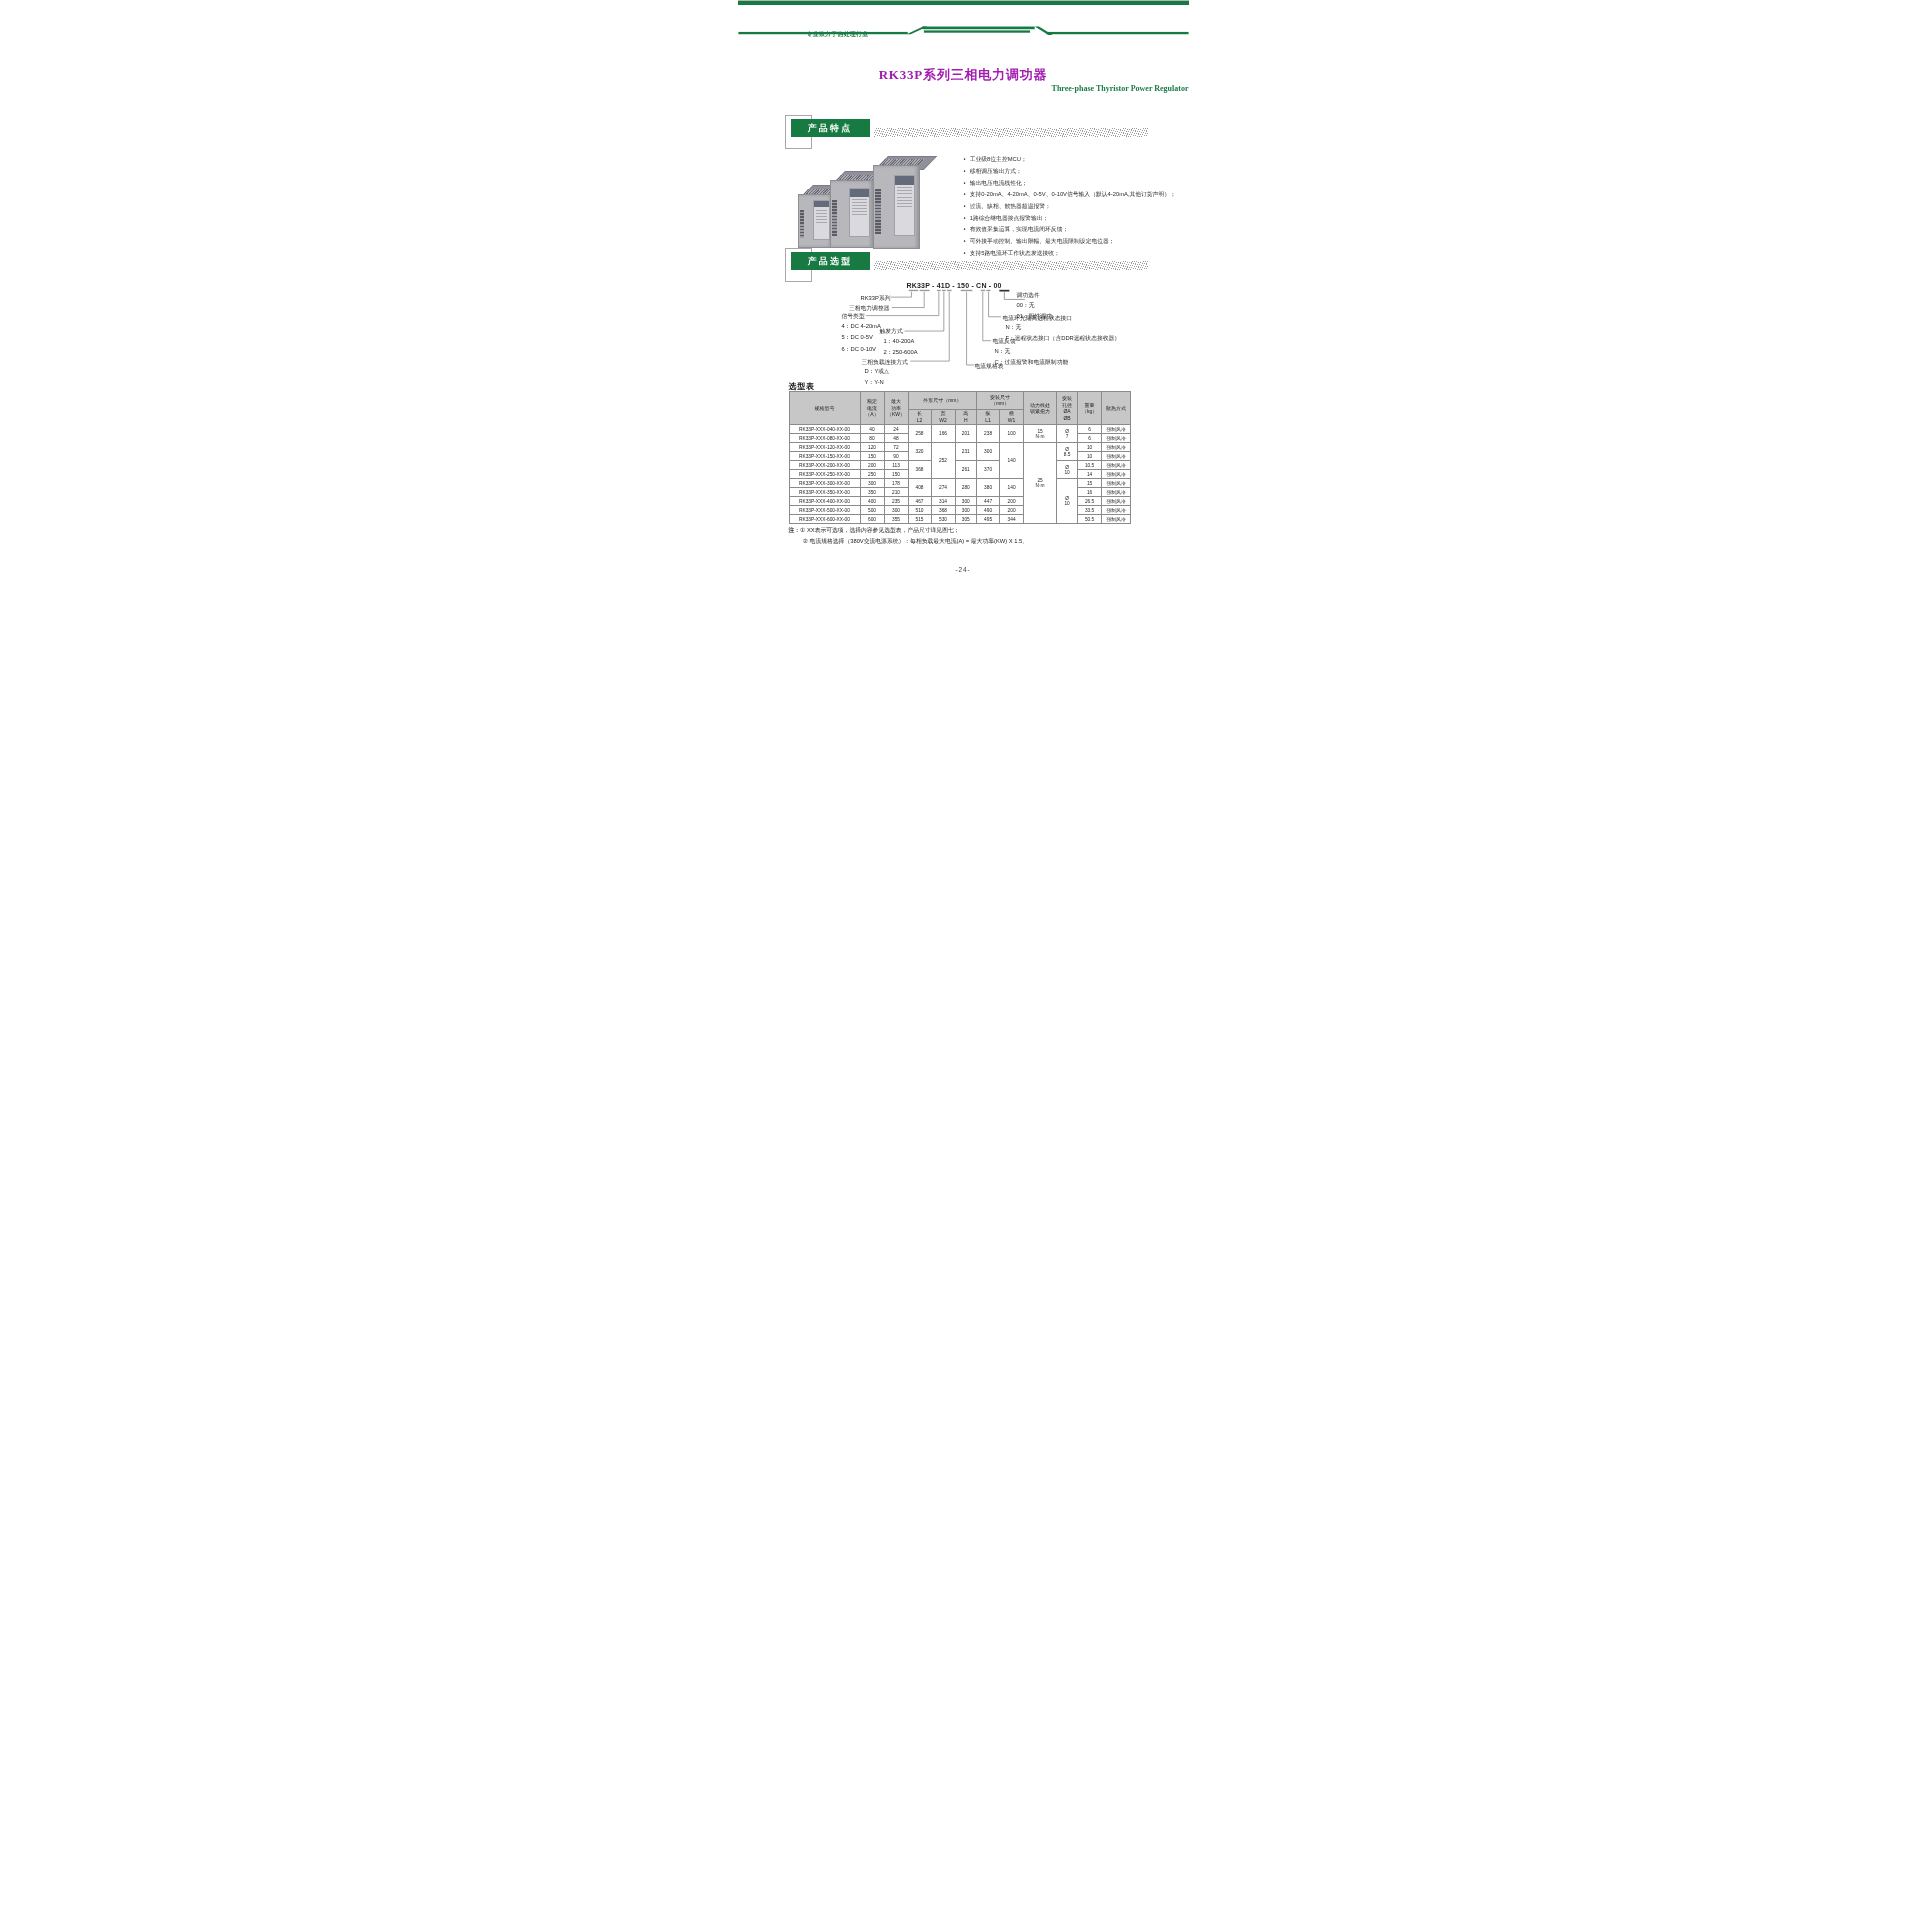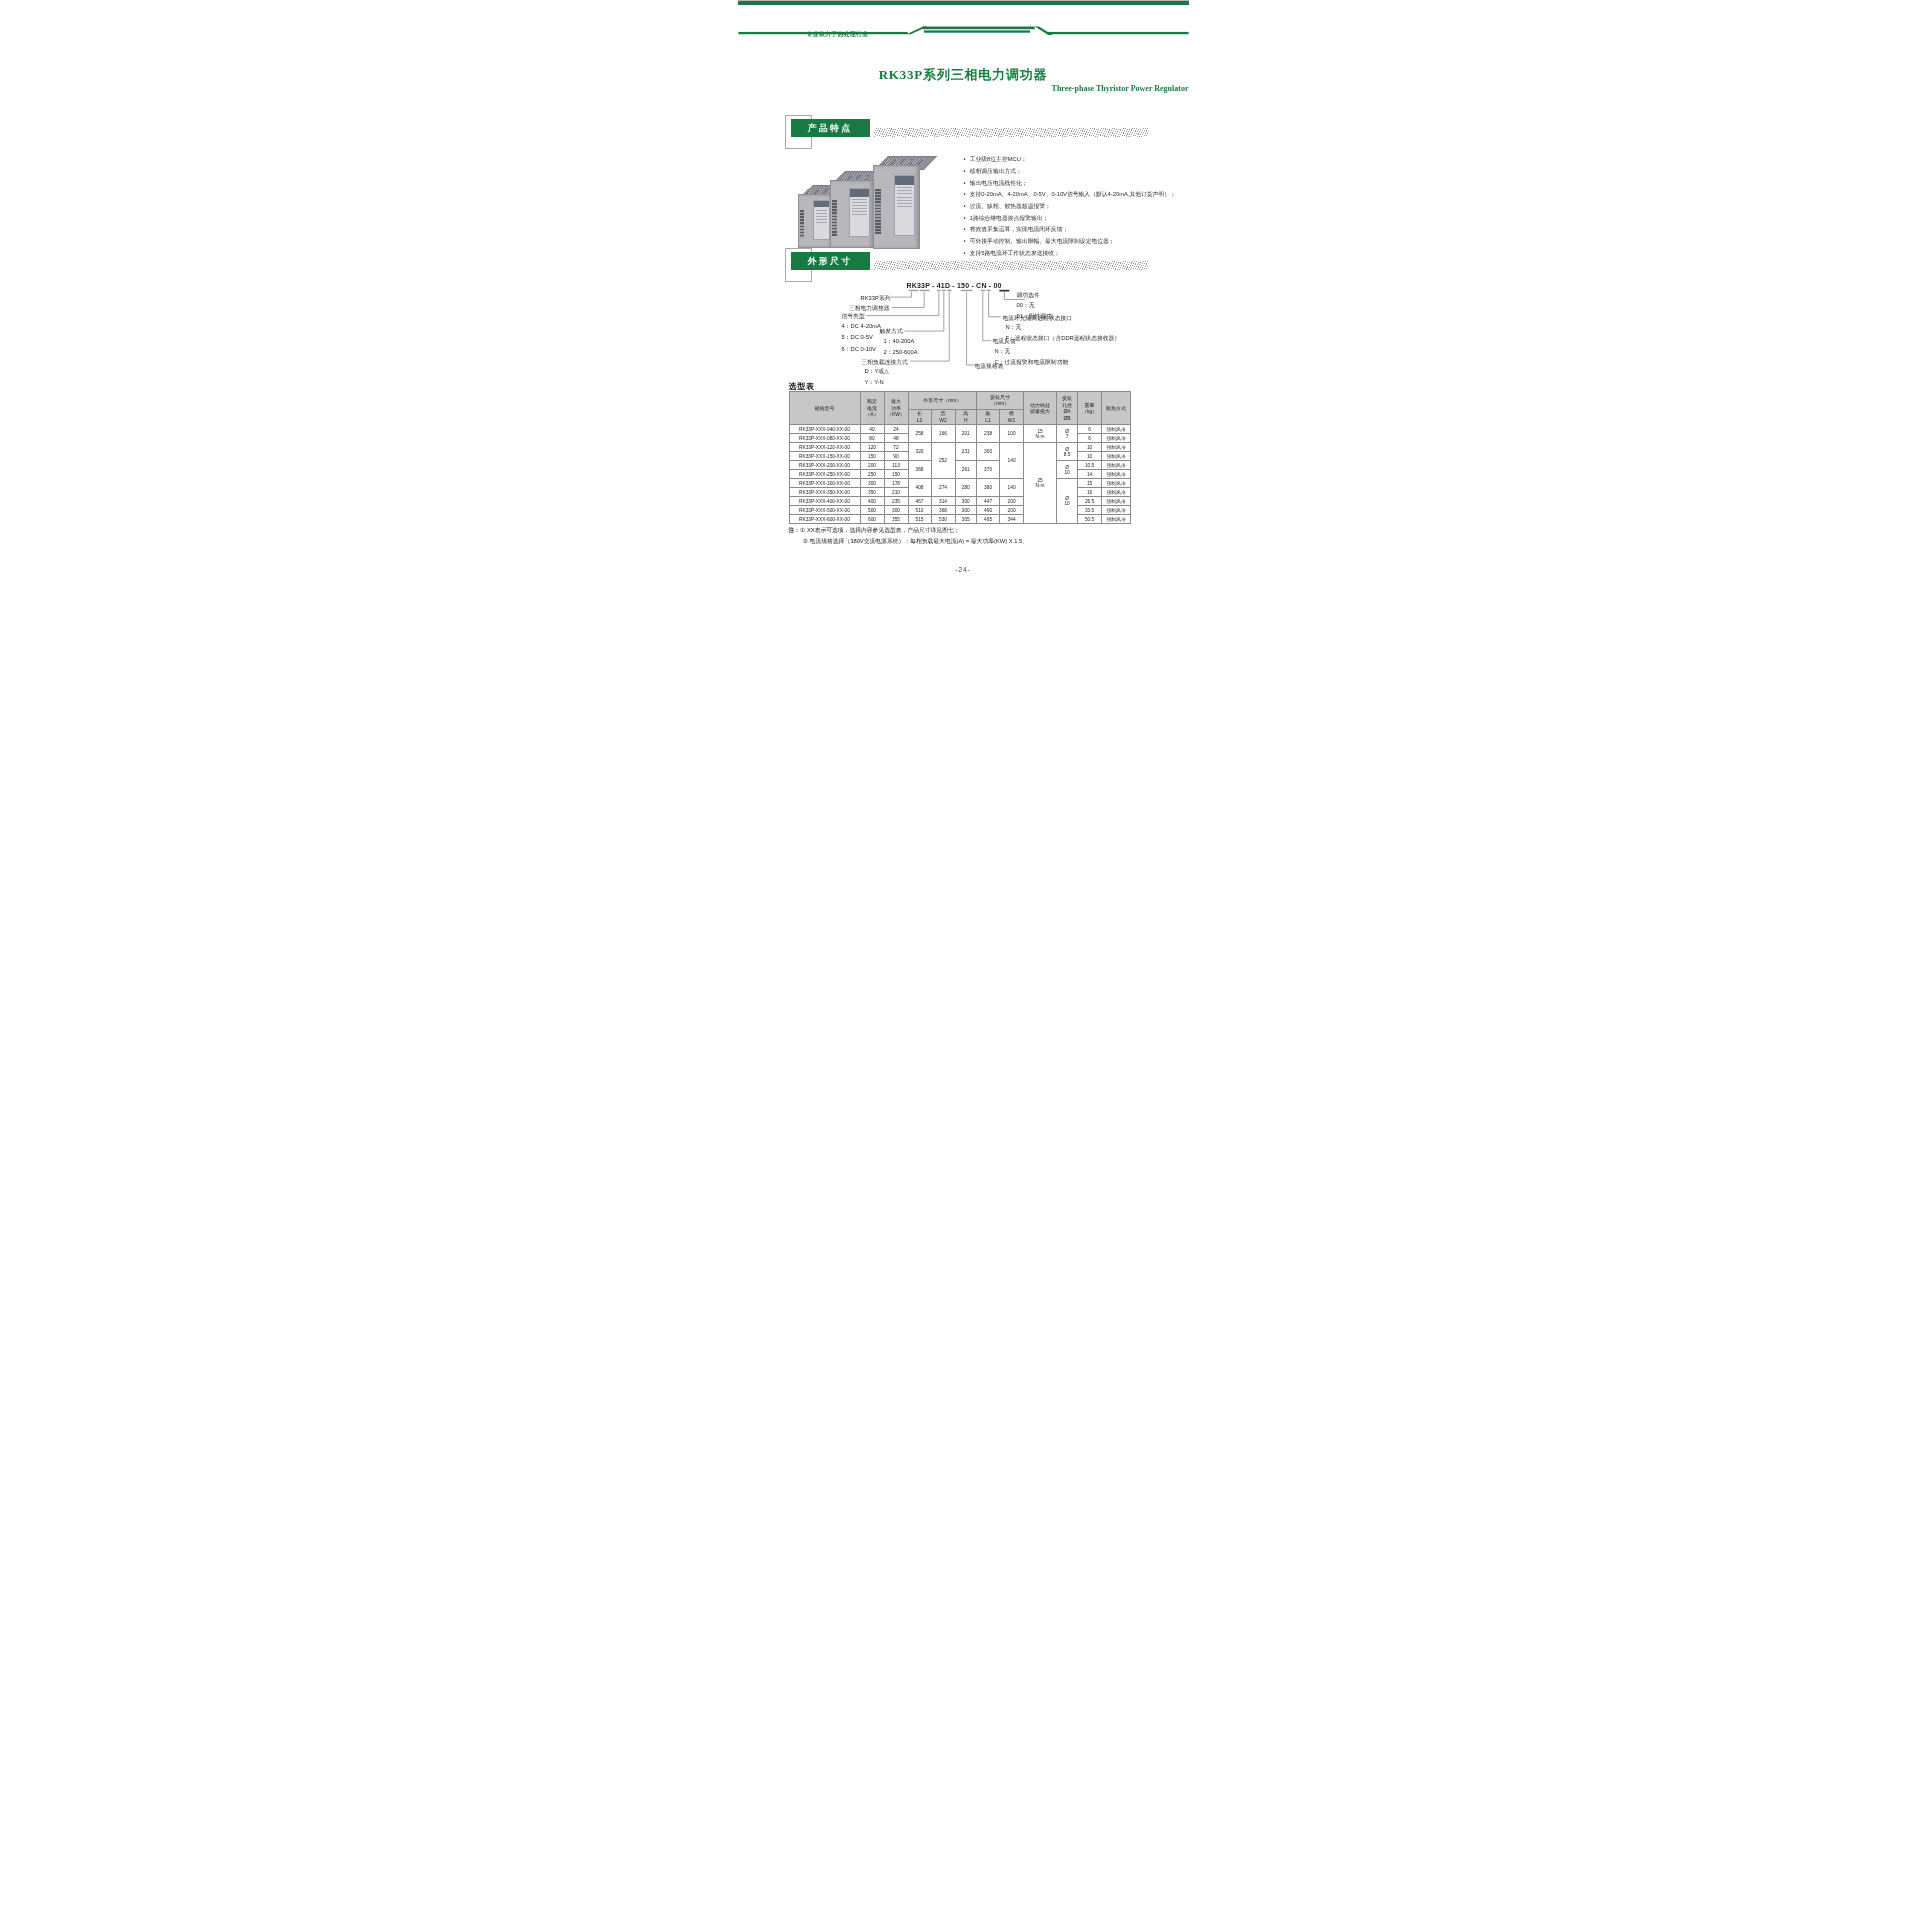--- a/index.html
+++ b/index.html
@@ -7,21 +7,21 @@
   .page{position:relative;width:451px;height:613px;margin:0 auto;background:#fff;overflow:hidden;}
 
   
   .top-edge{position:absolute;top:0;left:0;width:100%;height:1.2px;background:#b5b5b5;}
   .top-green{position:absolute;top:1.2px;left:0;width:100%;height:3.5px;background:#177a42;}
   .brandband{position:absolute;top:25.4px;left:0;width:451px;height:15.4px;}
   .tagline{position:absolute;left:69px;top:30px;font-size:5.8px;font-weight:bold;color:#1b7b45;letter-spacing:0.4px;}
 
   
   .title-zh{position:absolute;top:66px;left:0;width:100%;text-align:center;
-    font-family:"Liberation Serif","DejaVu Serif",serif;font-weight:bold;font-size:13px;color:#15803d;letter-spacing:0.8px;}
+    font-family:"Liberation Serif","DejaVu Serif",serif;font-weight:bold;font-size:13px;color:#a21caf;letter-spacing:0.8px;}
   .title-en{position:absolute;top:84px;left:0;width:100%;text-align:right;
     font-family:"Liberation Serif","DejaVu Serif",serif;font-weight:bold;font-size:8px;color:#1b7b45;}
 
   
   .bracket{position:absolute;width:25.4px;height:32px;border:1.2px solid #a8a8a8;background:#fff;}
   .secbox{position:absolute;width:79px;height:18px;background:#177a42;color:#fff;
     font-size:8.9px;font-weight:bold;letter-spacing:2.3px;display:flex;align-items:center;justify-content:center;}
   .hatch{position:absolute;height:8.5px;background:repeating-linear-gradient(115deg,#9c9c9c 0,#9c9c9c 0.5px,transparent 0.5px,transparent 2px);}
 
   
@@ -144,21 +144,21 @@
     <li>输出电压电流线性化；</li>
     <li>支持0-20mA、4-20mA、0-5V、0-10V信号输入（默认4-20mA,其他订货声明）；</li>
     <li>过流、缺相、散热器超温报警；</li>
     <li>1路综合继电器接点报警输出；</li>
     <li>有效值采集运算，实现电流闭环反馈；</li>
     <li>可外接手动控制、输出限幅、最大电流限制设定电位器；</li>
     <li>支持5路电流环工作状态发送接收；</li>
   </ul>
 
   <div class="bracket" style="left:47px;top:248px;"></div>
-  <div class="secbox" style="left:53px;top:252px;">外形尺寸</div>
+  <div class="secbox" style="left:53px;top:252px;">产品选型</div>
   <div class="hatch" style="left:136px;top:261px;width:274px;"></div>
 
   <div class="diagram">
     <svg style="position:absolute;left:0;top:0;" width="451" height="105" viewBox="0 0 1170 272">
       <g fill="#9a9a9a">
         <rect x="443" y="33" width="24" height="3.5"></rect>
           <rect x="471" y="33" width="26" height="3.5"></rect>
         <rect x="516" y="33" width="10" height="3.5"></rect>
           <rect x="529" y="33" width="10" height="3.5"></rect>
           <rect x="542" y="33" width="12" height="3.5"></rect>

